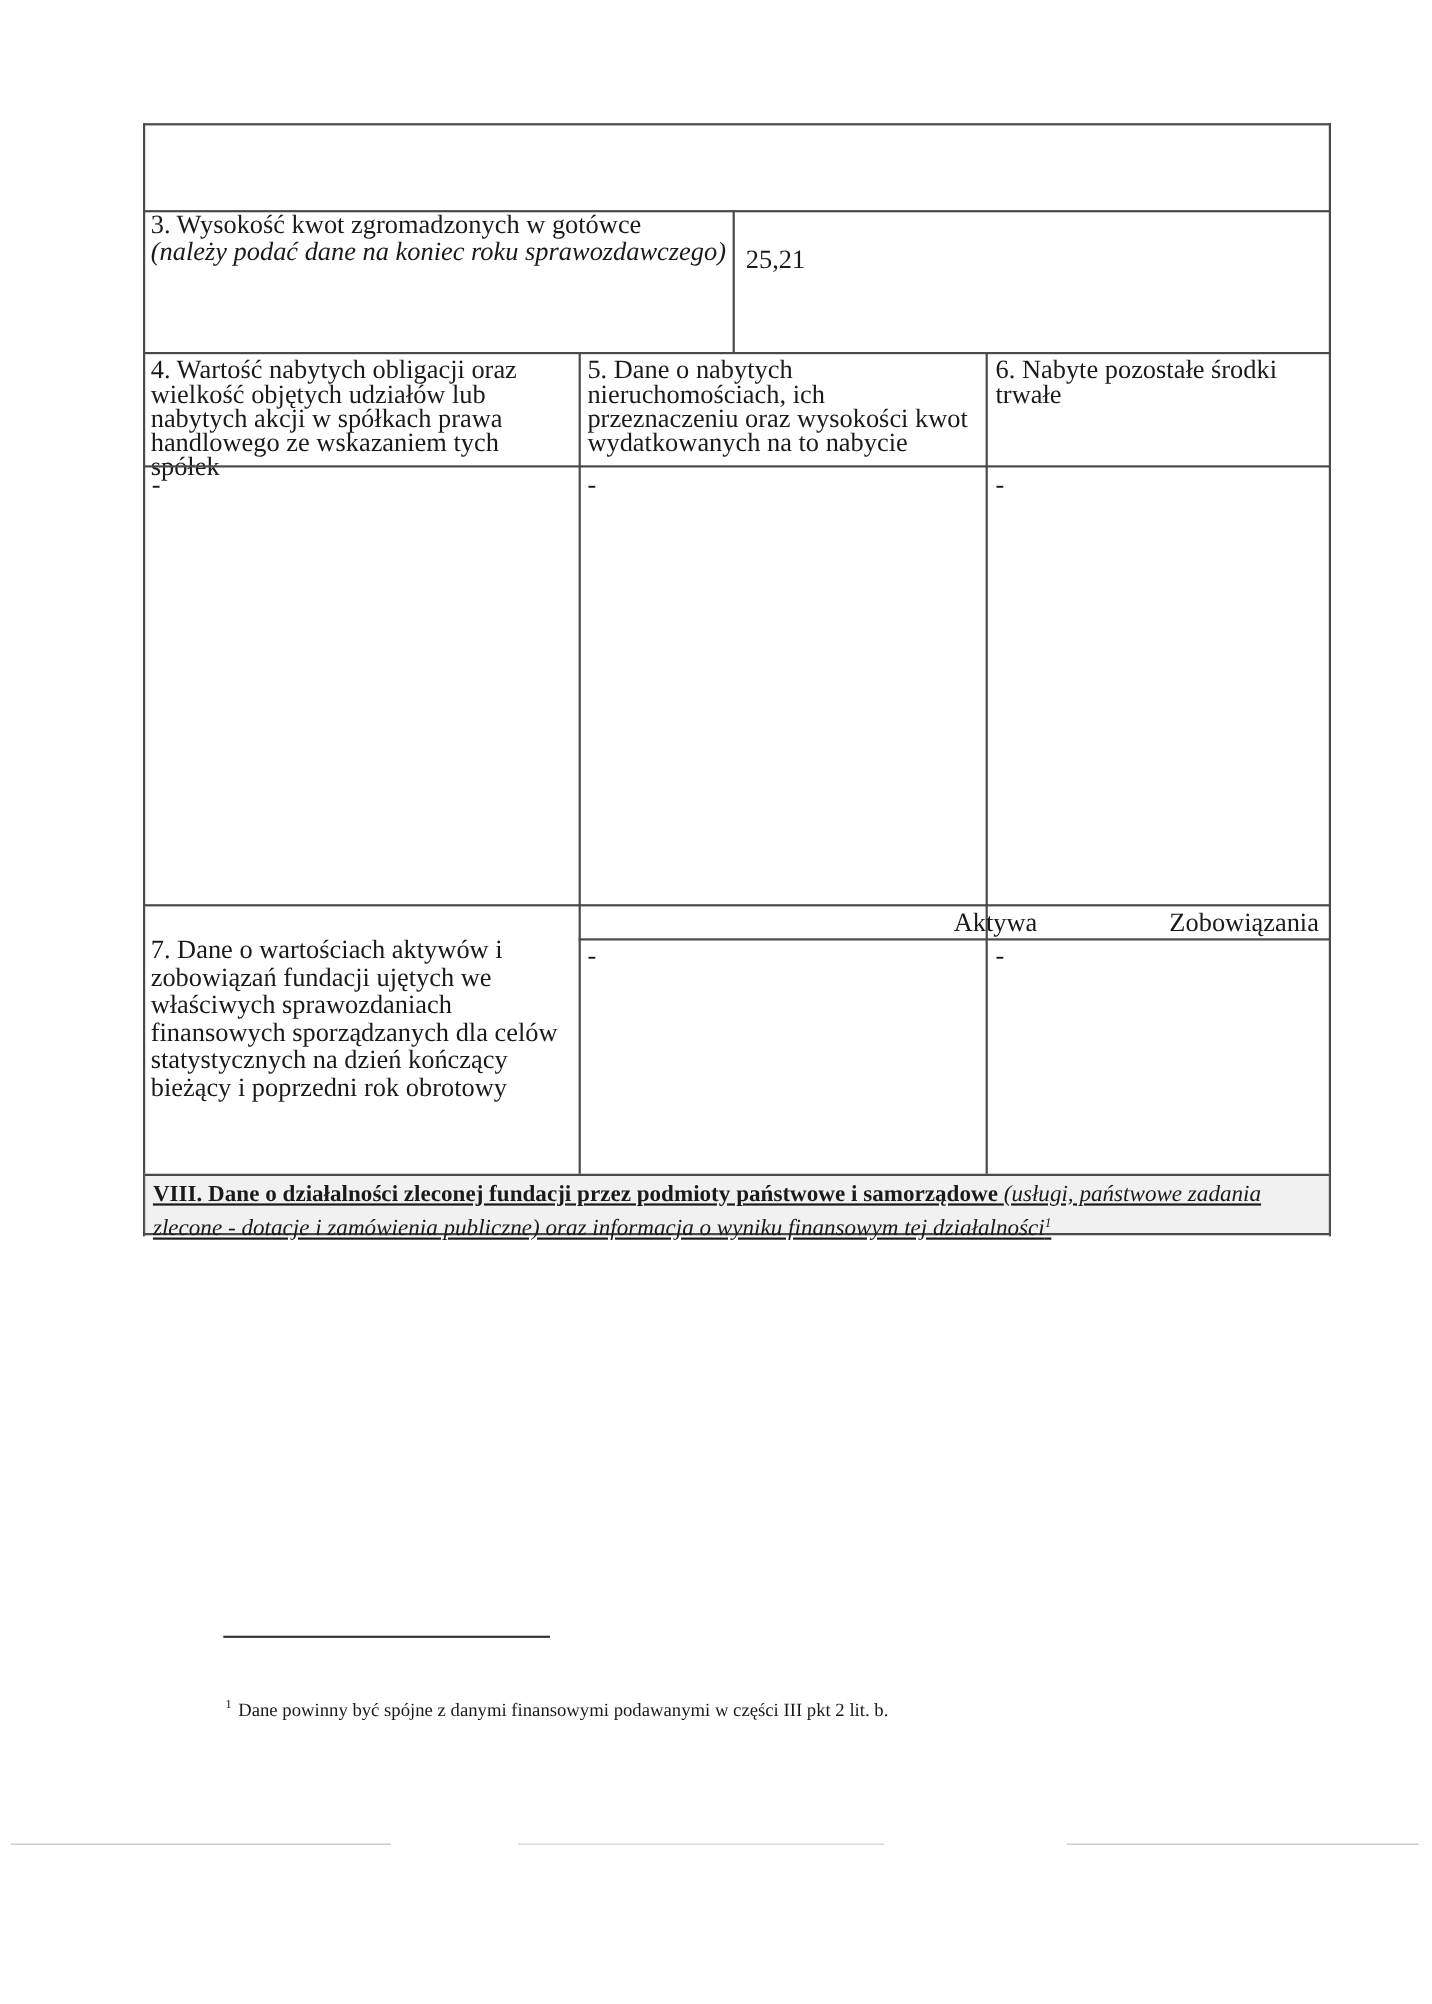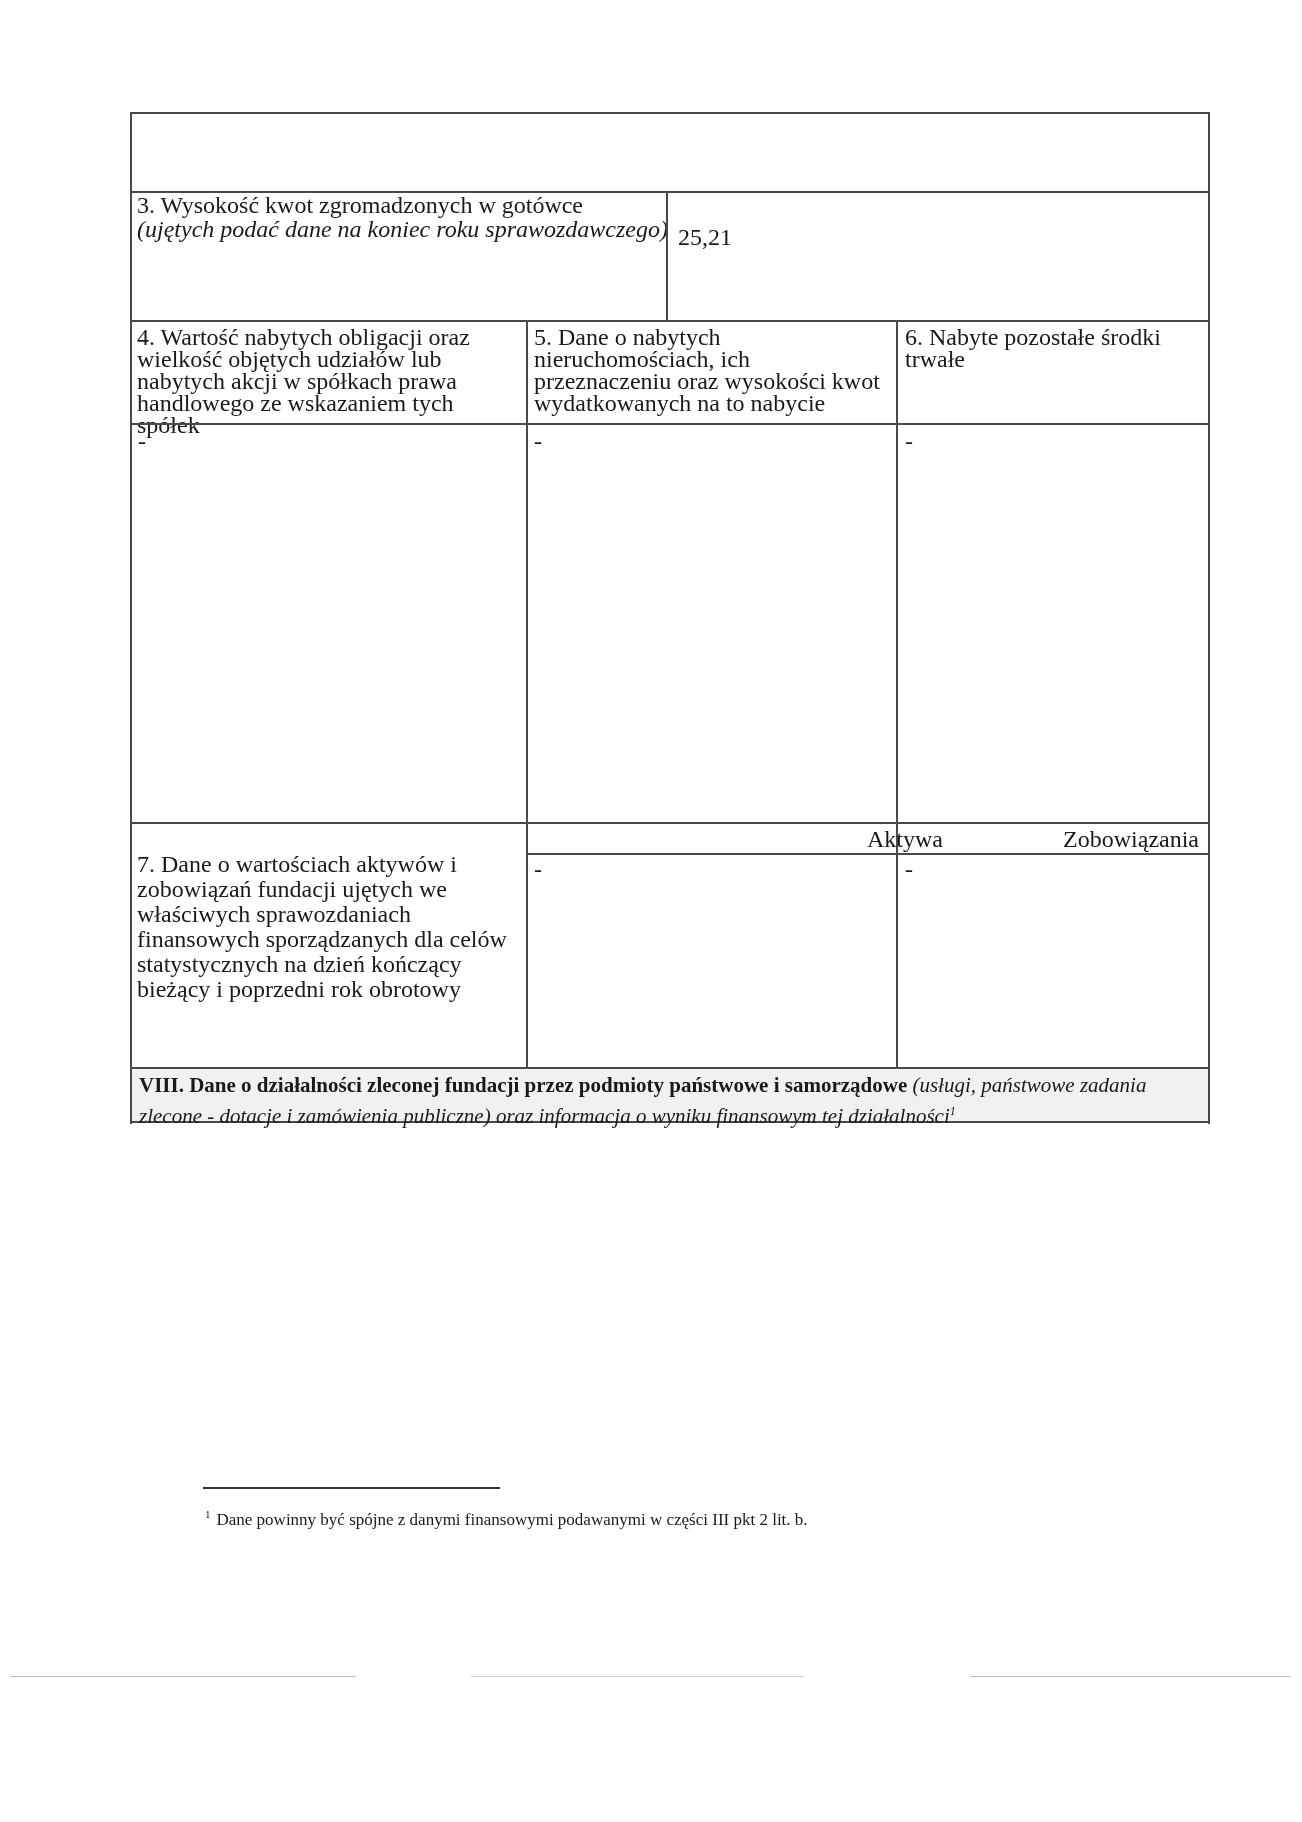--- a/index.html
+++ b/index.html
@@ -7,41 +7,41 @@
            font-family: "Liberation Serif", "DejaVu Serif", serif; color: #1a1a1a; }
     .line { position: absolute; background: #4a4a4a; }
     .h { height: 2px; }
     .v { width: 1.5px; }
     .txt { position: absolute; font-size: 24px; line-height: 22px; }
     .it { font-style: italic; }
     .center { text-align: right; padding-left: 47px; }
     .sec8 { position: absolute; left: 131px; top: 1067px; width: 1078px; height: 56px;
             background: #f1f1f1; border-top: 2px solid #4a4a4a; border-bottom: 2px solid #4a4a4a;
             border-left: 1.5px solid #4a4a4a; border-right: 1.5px solid #4a4a4a; box-sizing: border-box;
-            padding: 3px 6px 12px 7px; font-size: 21px; line-height: 26px; }
+            padding: 3px 6px 12px 7px; font-size: 21px; line-height: 26px; text-decoration: underline; }
     .sec8 .b { font-weight: bold; }
     .sec8 sup { font-size: 12px; }
     .fn-rule { position: absolute; left: 203px; top: 1487px; width: 297px; height: 1.5px; background: #333; }
-    .fn { position: absolute; left: 205px; top: 1503px; font-size: 17px; line-height: 22px; }
+    .fn { position: absolute; left: 205px; top: 1539px; font-size: 17px; line-height: 22px; }
     .fn sup { font-size: 11px; vertical-align: 7px; margin-right: 6px; }
     .scan { position: absolute; left: 10px; top: 1676px; width: 1280px; height: 1px;
             background: linear-gradient(90deg, #bbb 0 27%, transparent 27% 36%, #ccc 36% 62%, transparent 62% 75%, #bbb 75% 100%); }
   </style>
 </head>
 <body>
 
 <div class="line h" style="left:130px;top:112px;width:1080px;"></div>
 <div class="line v" style="left:130px;top:112px;height:1012px;"></div>
 <div class="line v" style="left:1208px;top:112px;height:1012px;"></div>
 
 <div class="line h" style="left:130px;top:191px;width:1080px;"></div>
 
 <div>
   <div class="txt" style="left:137px;top:194px;">3. Wysokość kwot zgromadzonych w gotówce</div>
-  <div class="txt it" style="left:137px;top:218px;">(ujętych podać dane na koniec roku sprawozdawczego)</div>
+  <div class="txt it" style="left:137px;top:218px;">(należy podać dane na koniec roku sprawozdawczego)</div>
   <div class="line v" style="left:666px;top:191px;height:130px;"></div>
   <div class="txt" style="left:678px;top:226px;">25,21</div>
 </div>
 
 <div class="line h" style="left:130px;top:320px;width:1080px;"></div>
 
 <div>
   <div class="txt" style="left:137px;top:326px;width:380px;">4. Wartość nabytych obligacji oraz wielkość objętych udziałów lub nabytych akcji w spółkach prawa handlowego ze wskazaniem tych spółek</div>
   <div class="txt" style="left:534px;top:326px;width:355px;">5. Dane o nabytych nieruchomościach, ich przeznaczeniu oraz wysokości kwot wydatkowanych na to nabycie</div>
   <div class="txt" style="left:905px;top:326px;width:295px;">6. Nabyte pozostałe środki trwałe</div>

